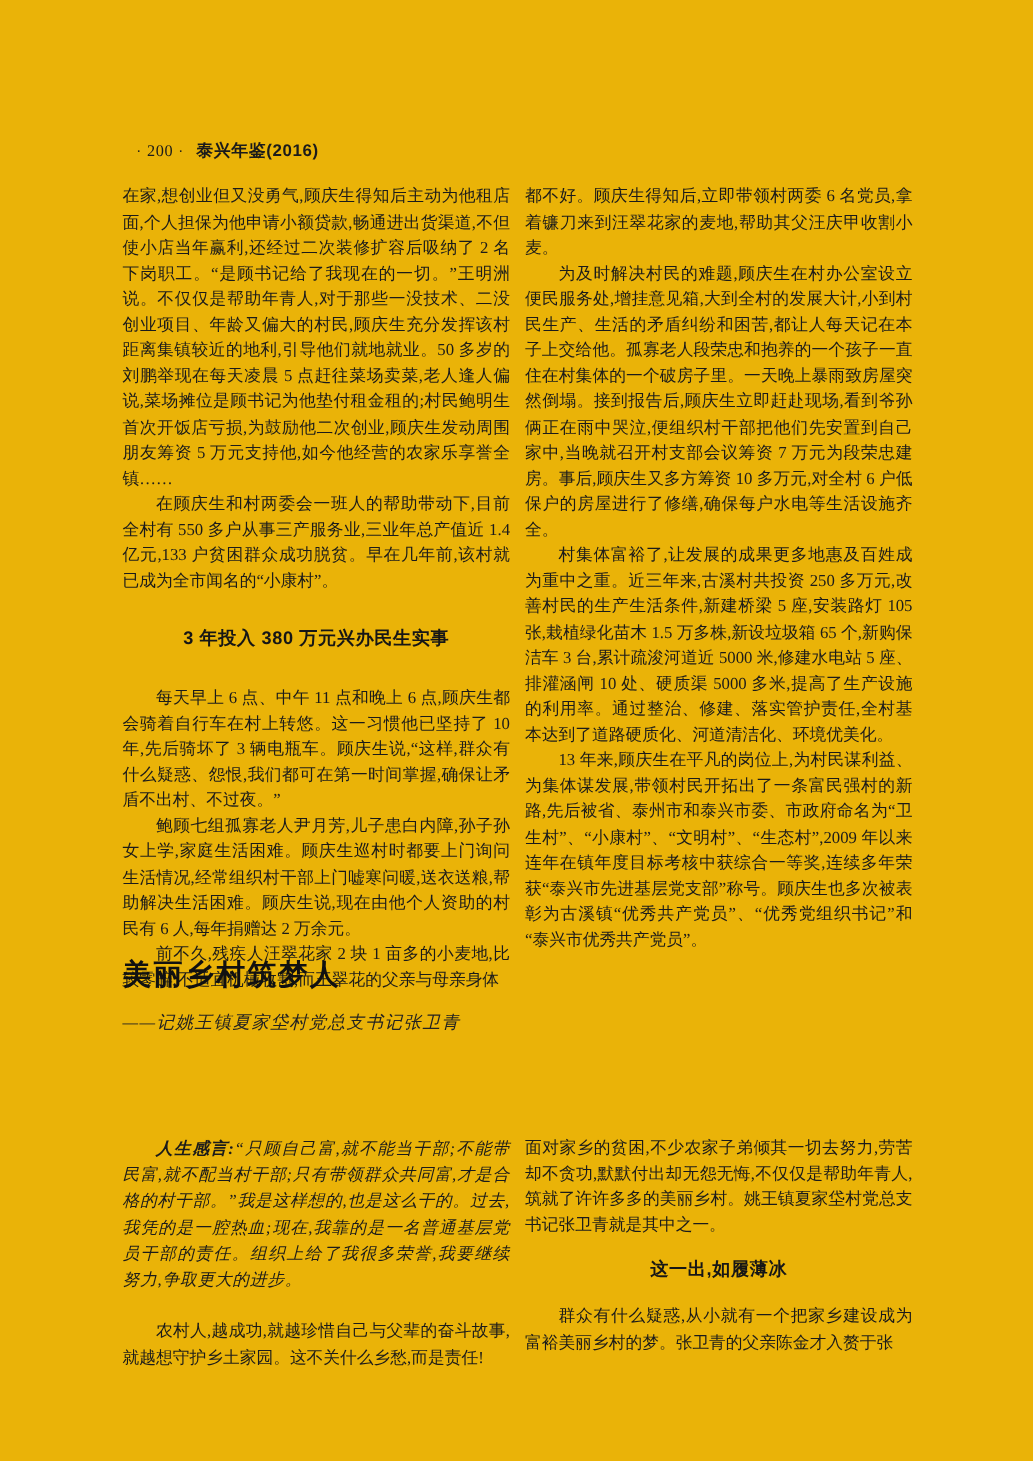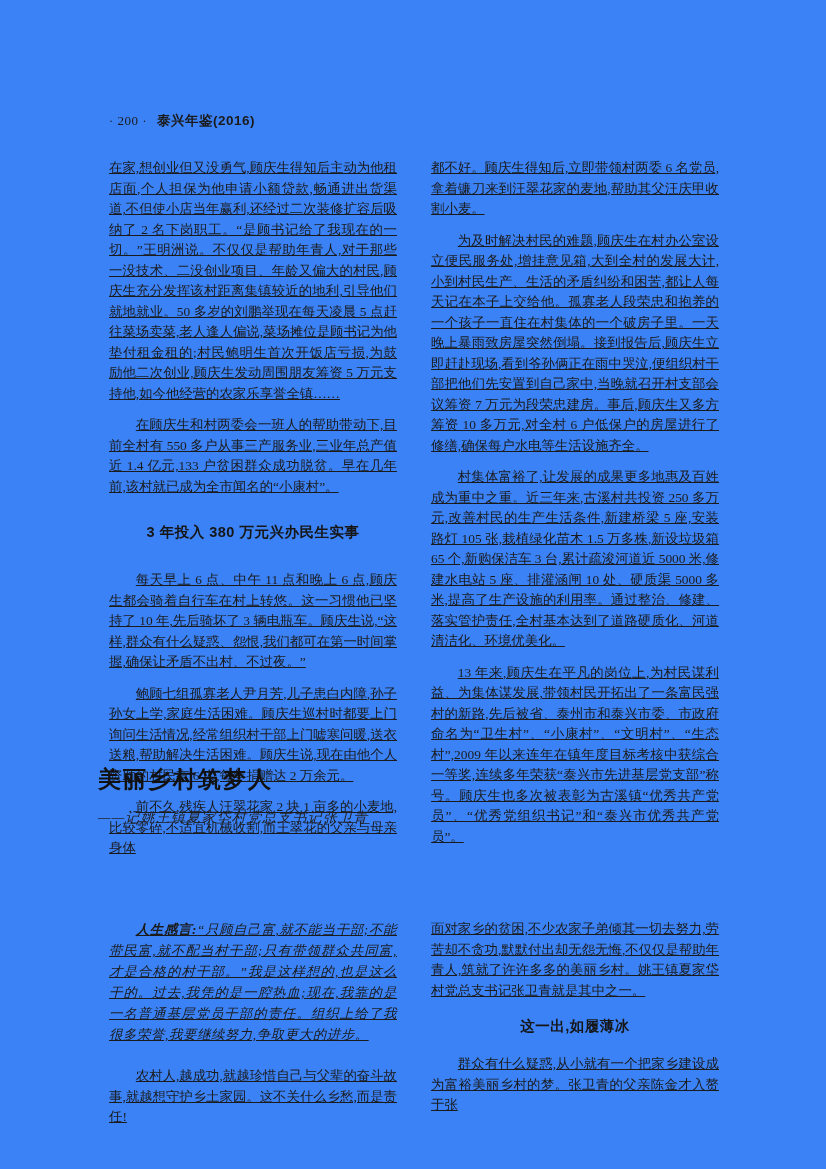--- a/index.html
+++ b/index.html
@@ -1,19 +1,19 @@
 <!DOCTYPE html>
 <html lang="zh"><head>
 <meta charset="utf-8">
 <style>
   html,body{margin:0;padding:0;background:#ffffff;}
   .page{
     position:relative;
     width:826px;height:1169px;
-    background:#3b82f6;
+    background:#eab308;
     color:#1b1b1b;
     font-family:"Liberation Serif","DejaVu Serif",serif;
     overflow:hidden;
   }
   
   .page-header{
     position:absolute;top:112px;left:105px;
     font-size:13px;line-height:18px;white-space:nowrap;
     letter-spacing:0.5px;
   }
@@ -25,25 +25,24 @@
   }
   
   .two-col{
     position:absolute;left:98px;width:632px;
     display:flex;gap:12px;
   }
   .sec-top{top:147px;}
   .sec-bottom{top:908px;}
   .col{width:310px;flex:0 0 310px;}
   .col p{
-    margin:11px;
+    margin:0;
     font-size:13.4px;line-height:20.5px;
     text-align:justify;text-justify:inter-character;
     text-indent:2em;
-    text-decoration:underline;
   }
   .col p.cont{text-indent:0;}
   
   .col h3{
     margin:26px 0 28px 0;
     text-align:center;
     font-family:"Liberation Sans","DejaVu Sans",sans-serif;
     font-size:14.5px;font-weight:bold;letter-spacing:0.5px;
     color:#161616;
   }

